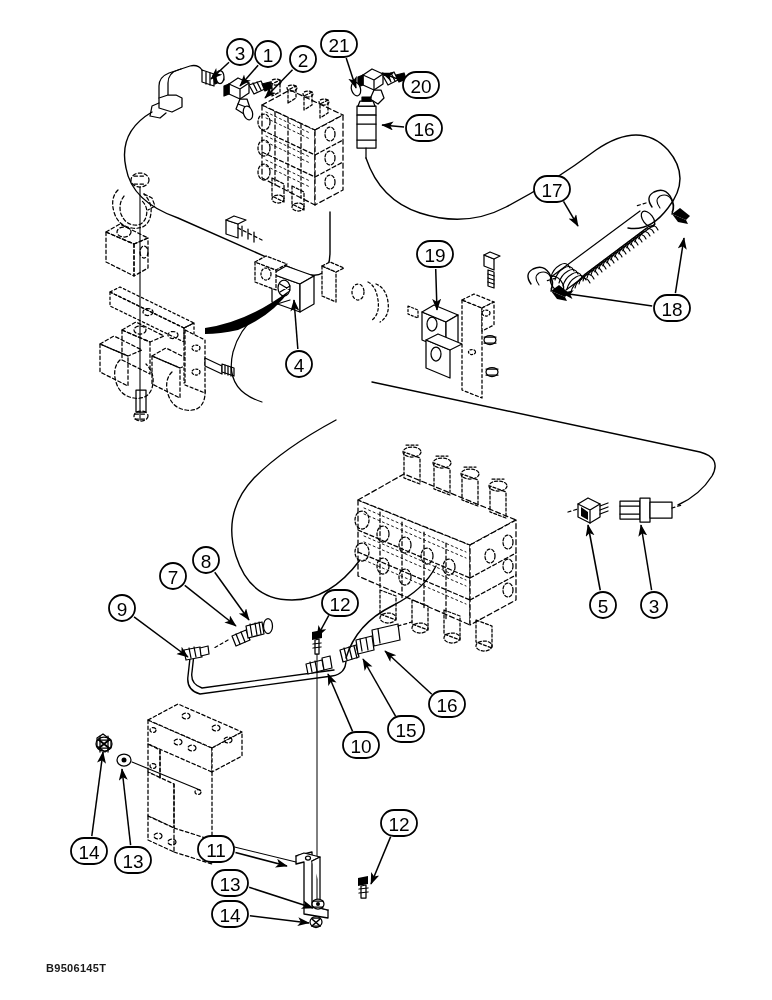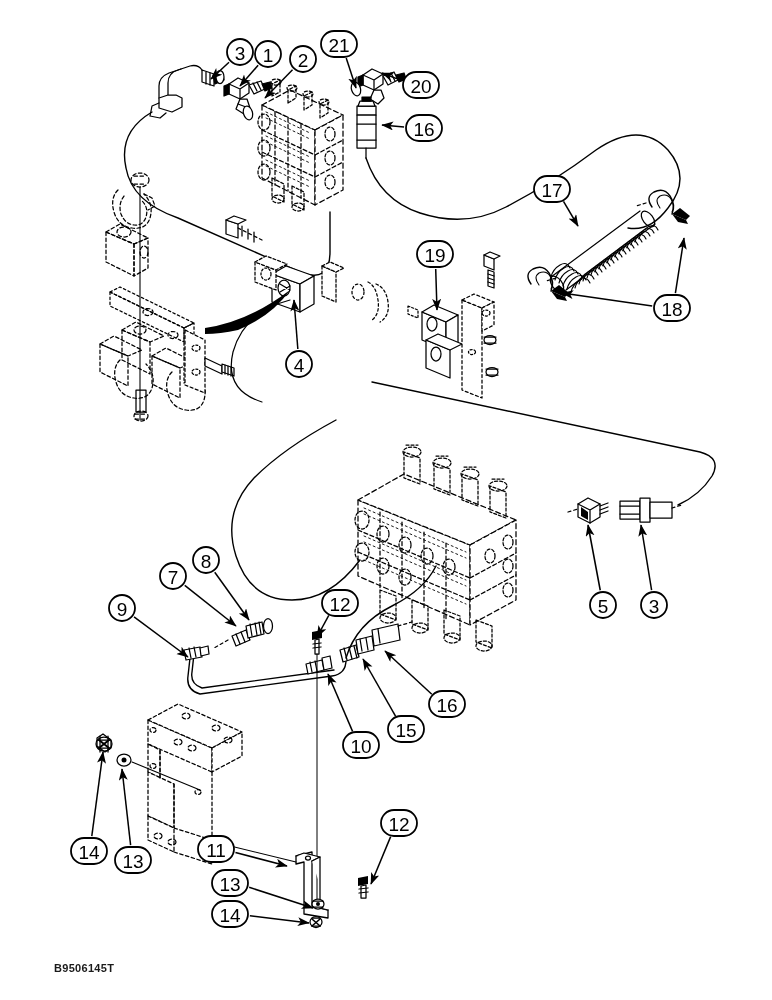--- a/index.html
+++ b/index.html
@@ -1,21 +1,21 @@
 <!DOCTYPE html>
 <html><head>
 <meta charset="utf-8">
 <title>Hydraulic Schematic</title>
 <style>
   html,body{margin:0;padding:0;background:#ffffff;}
   body{width:772px;height:1000px;font-family:"Liberation Sans",sans-serif;}
   #stage{position:relative;width:772px;height:1000px;overflow:hidden;background:#fff;}
   #art{position:absolute;left:0;top:0;width:772px;height:1000px;}
   .callout-text{font-family:"Liberation Sans",sans-serif;font-size:19px;font-weight:400;fill:#000;text-anchor:middle;dominant-baseline:central;letter-spacing:0px;}
-  .fig-caption{position:absolute;left:54px;top:962px;font-family:"Liberation Sans",sans-serif;font-size:11px;font-weight:bold;color:#1a1a1a;letter-spacing:0.3px;}
+  .fig-caption{position:absolute;left:46px;top:962px;font-family:"Liberation Sans",sans-serif;font-size:11px;font-weight:bold;color:#1a1a1a;letter-spacing:0.3px;}
 </style>
 </head>
 <body>
 
 <div id="stage">
 
 <svg id="art" viewBox="0 0 772 1000" xmlns="http://www.w3.org/2000/svg">
 
   <defs>
     <marker id="ah" markerWidth="9" markerHeight="9" refX="7.5" refY="3" orient="auto">

